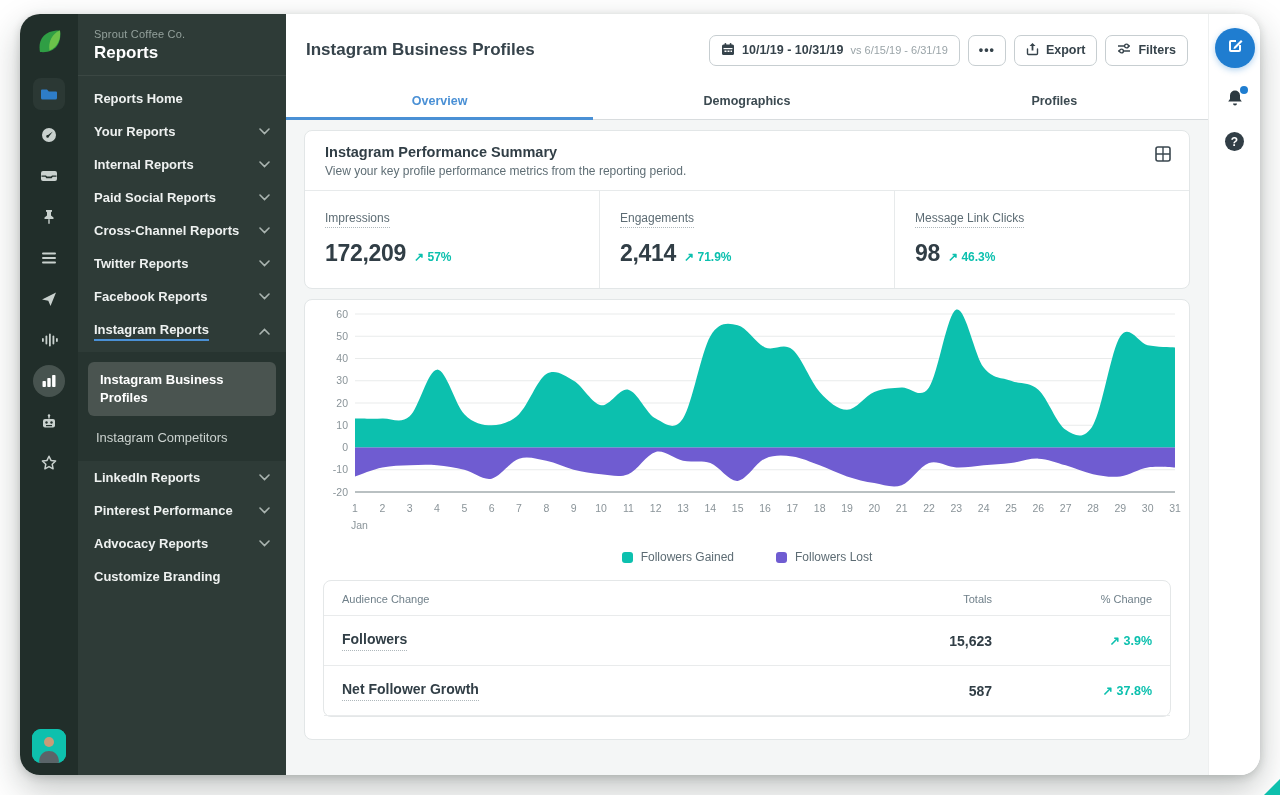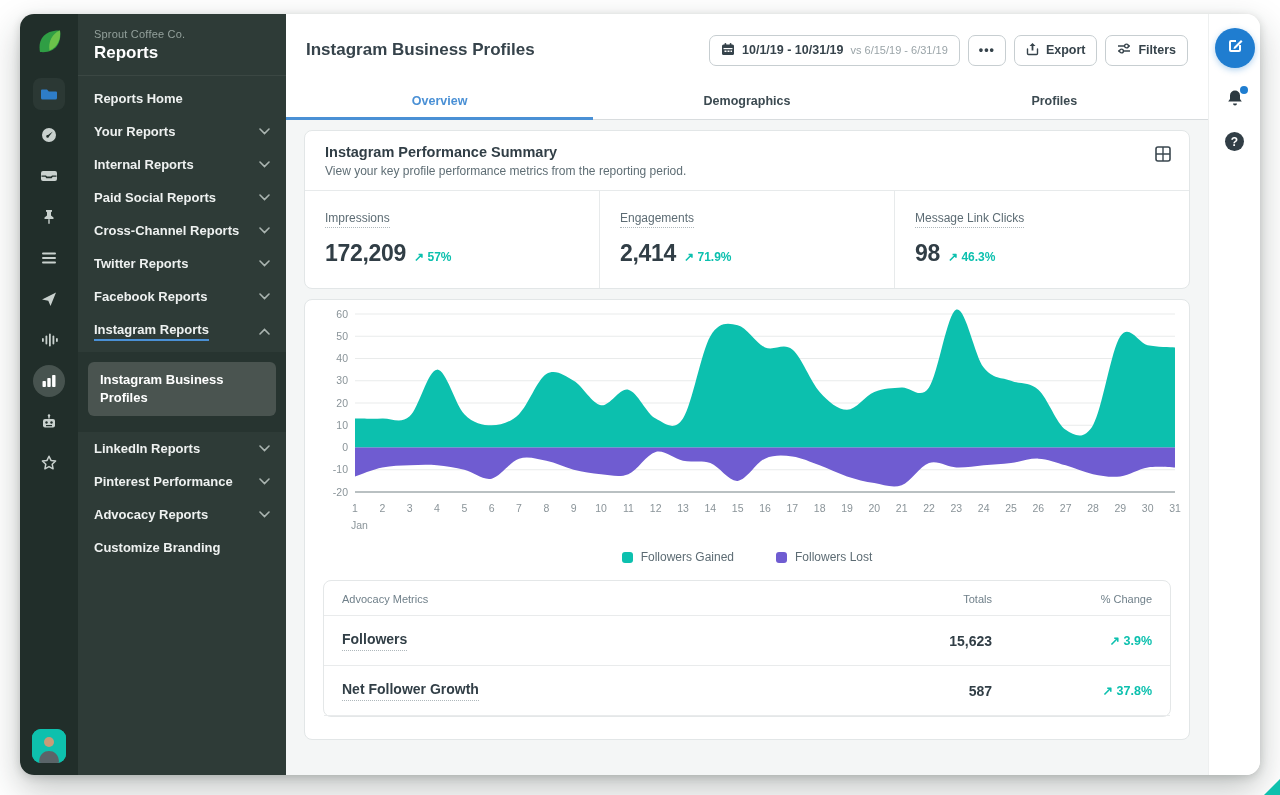--- a/index.html
+++ b/index.html
@@ -1,20 +1,20 @@
 <!DOCTYPE html>
 <html><head>
 <meta charset="utf-8">
 <style>
   * { margin:0; padding:0; box-sizing:border-box; }
   html,body { width:1280px; height:795px; background:#ffffff; font-family:"Liberation Sans", sans-serif; overflow:hidden; }
 
   .app-window{
     position:absolute; left:20px; top:14px; width:1240px; height:761px;
-    border-radius:14px; overflow:hidden; display:flex; background:#fff;
+    border-radius:20px; overflow:hidden; display:flex; background:#fff;
     box-shadow:0 14px 34px rgba(32,44,40,.28), 0 2px 8px rgba(32,44,40,.18);
   }
 
   
   .rail{ width:58px; background:#212e2a; display:flex; flex-direction:column; align-items:center; padding:12px 0 12px; flex-shrink:0;}
   .rail .logo{ width:30px; height:30px; margin-bottom:22px; }
   .rail-icons{ display:flex; flex-direction:column; align-items:center; gap:9px; }
   .rail-btn{ width:32px; height:32px; display:flex; align-items:center; justify-content:center; border-radius:8px; cursor:pointer;}
   .rail-btn.folder-active{ background:#2b3834; }
   .rail-btn.circle-active{ background:#47534f; border-radius:50%; }
@@ -246,20 +246,21 @@
           <span class="lbl">Instagram Reports</span>
           <span class="chev">
             <svg width="11" height="7" viewBox="0 0 11 7">
               <path d="M1 6 l4.5 -4.5 L10 6" stroke="#aab4b0" stroke-width="1.6" fill="none" stroke-linecap="round"></path>
             </svg>
           </span>
         </div>
 
       <div class="sb-sub">
         <div class="sb-selected">Instagram Business Profiles</div>
+        <div class="sb-subitem">Instagram Competitors</div>
       </div>
 
       <div class="sb-item">
           <span class="lbl">LinkedIn Reports</span>
           <span class="chev">
             <svg width="11" height="7" viewBox="0 0 11 7">
               <path d="M1 1 l4.5 4.5 L10 1" stroke="#aab4b0" stroke-width="1.6" fill="none" stroke-linecap="round"></path>
             </svg>
           </span>
         </div>
@@ -428,21 +429,21 @@
               <span>Followers Gained</span>
             </div>
           <div class="legend-item">
               <span class="swatch" style="background: rgb(111, 92, 209);"></span>
               <span>Followers Lost</span>
             </div>
         </div>
 
         <div class="table-box">
           <div class="t-head">
-            <div class="t-col-label">Advocacy Metrics</div>
+            <div class="t-col-label">Audience Change</div>
             <div class="t-col-total">Totals</div>
             <div class="t-col-change">% Change</div>
           </div>
           <div class="t-row">
             <div class="t-col-label"><span>Followers</span></div>
             <div class="t-col-total">15,623</div>
             <div class="t-col-change"><span>↗</span> <span>3.9%</span></div>
           </div>
           <div class="t-row">
             <div class="t-col-label"><span>Net Follower Growth</span></div>

